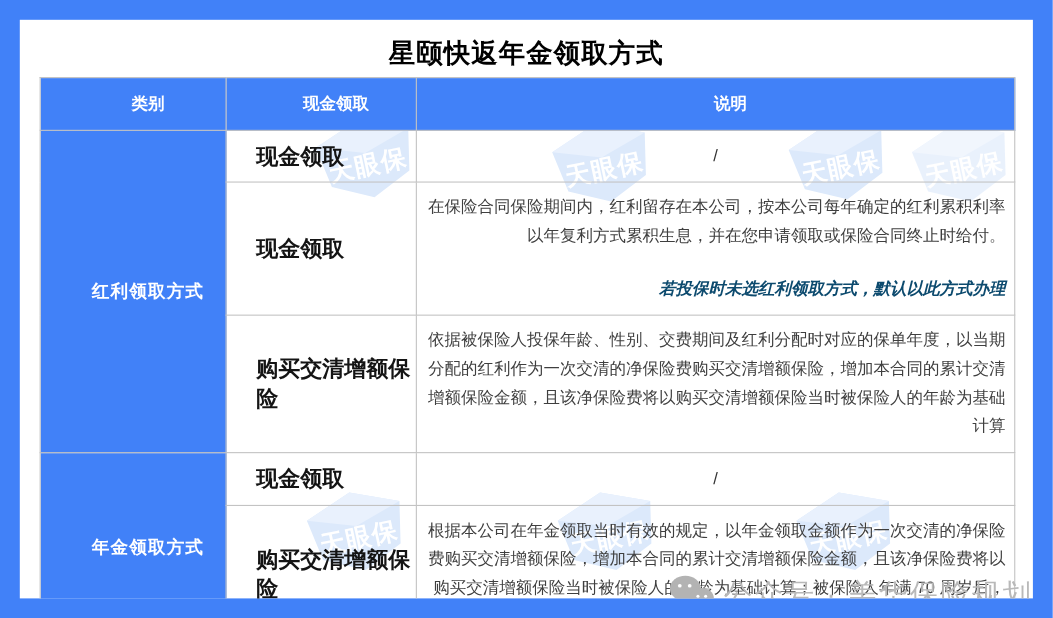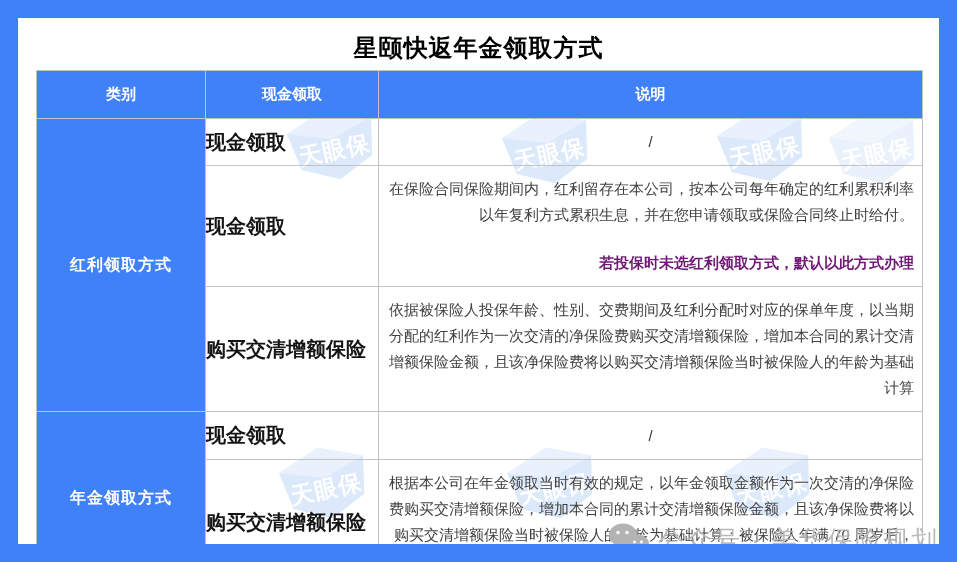--- a/index.html
+++ b/index.html
@@ -18,21 +18,21 @@
     text-align:center; font-size:24px; font-weight:bold; color:#000;
     letter-spacing:1px; z-index:3;
   }
   table.main {
     position:absolute; left:18px; top:52px; width:886px;
     border-collapse:collapse; table-layout:fixed; z-index:2;
   }
   col.c1 { width:169px; }
   col.c2 { width:173px; }
   col.c3 { width:544px; }
-  td, th { border:1px solid #c3c3c3; vertical-align:middle; }
+  td, th { border:1px solid #c3c3c3; vertical-align:middle;padding-left:27px; }
   tr.h-header { height:48px; }
   tr.h-r1 { height:46px; }
   tr.h-r2 { height:109px; }
   tr.h-r3 { height:98px; }
   tr.h-r4 { height:48px; }
   tr.h-r5 { height:106px; }
   .th-cell {
     background:#4181f8; color:#ffffff; font-weight:bold;
     font-size:15px; text-align:center;
   }
@@ -42,21 +42,21 @@
   }
   .method-cell {
     font-weight:bold; color:#141414; font-size:20px; text-align:left;
     background:transparent;
   }
   .desc-cell {
     font-size:15px; color:#3f3f3f; line-height:26px;
     padding:10px 8px; text-align:right; background:transparent;
   }
   .desc-cell.slash { text-align:center; color:#333; font-size:15px; }
-  .note-red { color:#701a75; font-weight:bold; margin-top:22px; }
+  .note-red { color:#0c4a6e; font-weight:bold; margin-top:22px;font-style:italic; }
   
   .shield {
     position:absolute; width:100px; height:78px; z-index:1;
     transform:rotate(-12deg); pointer-events:none;
   }
   .shield svg { width:100%; height:100%; }
   .shield .glyph {
     position:absolute; left:0; top:30px; width:100%;
     text-align:center; color:#ffffff; font-weight:bold; font-size:23px;
     letter-spacing:1px;

